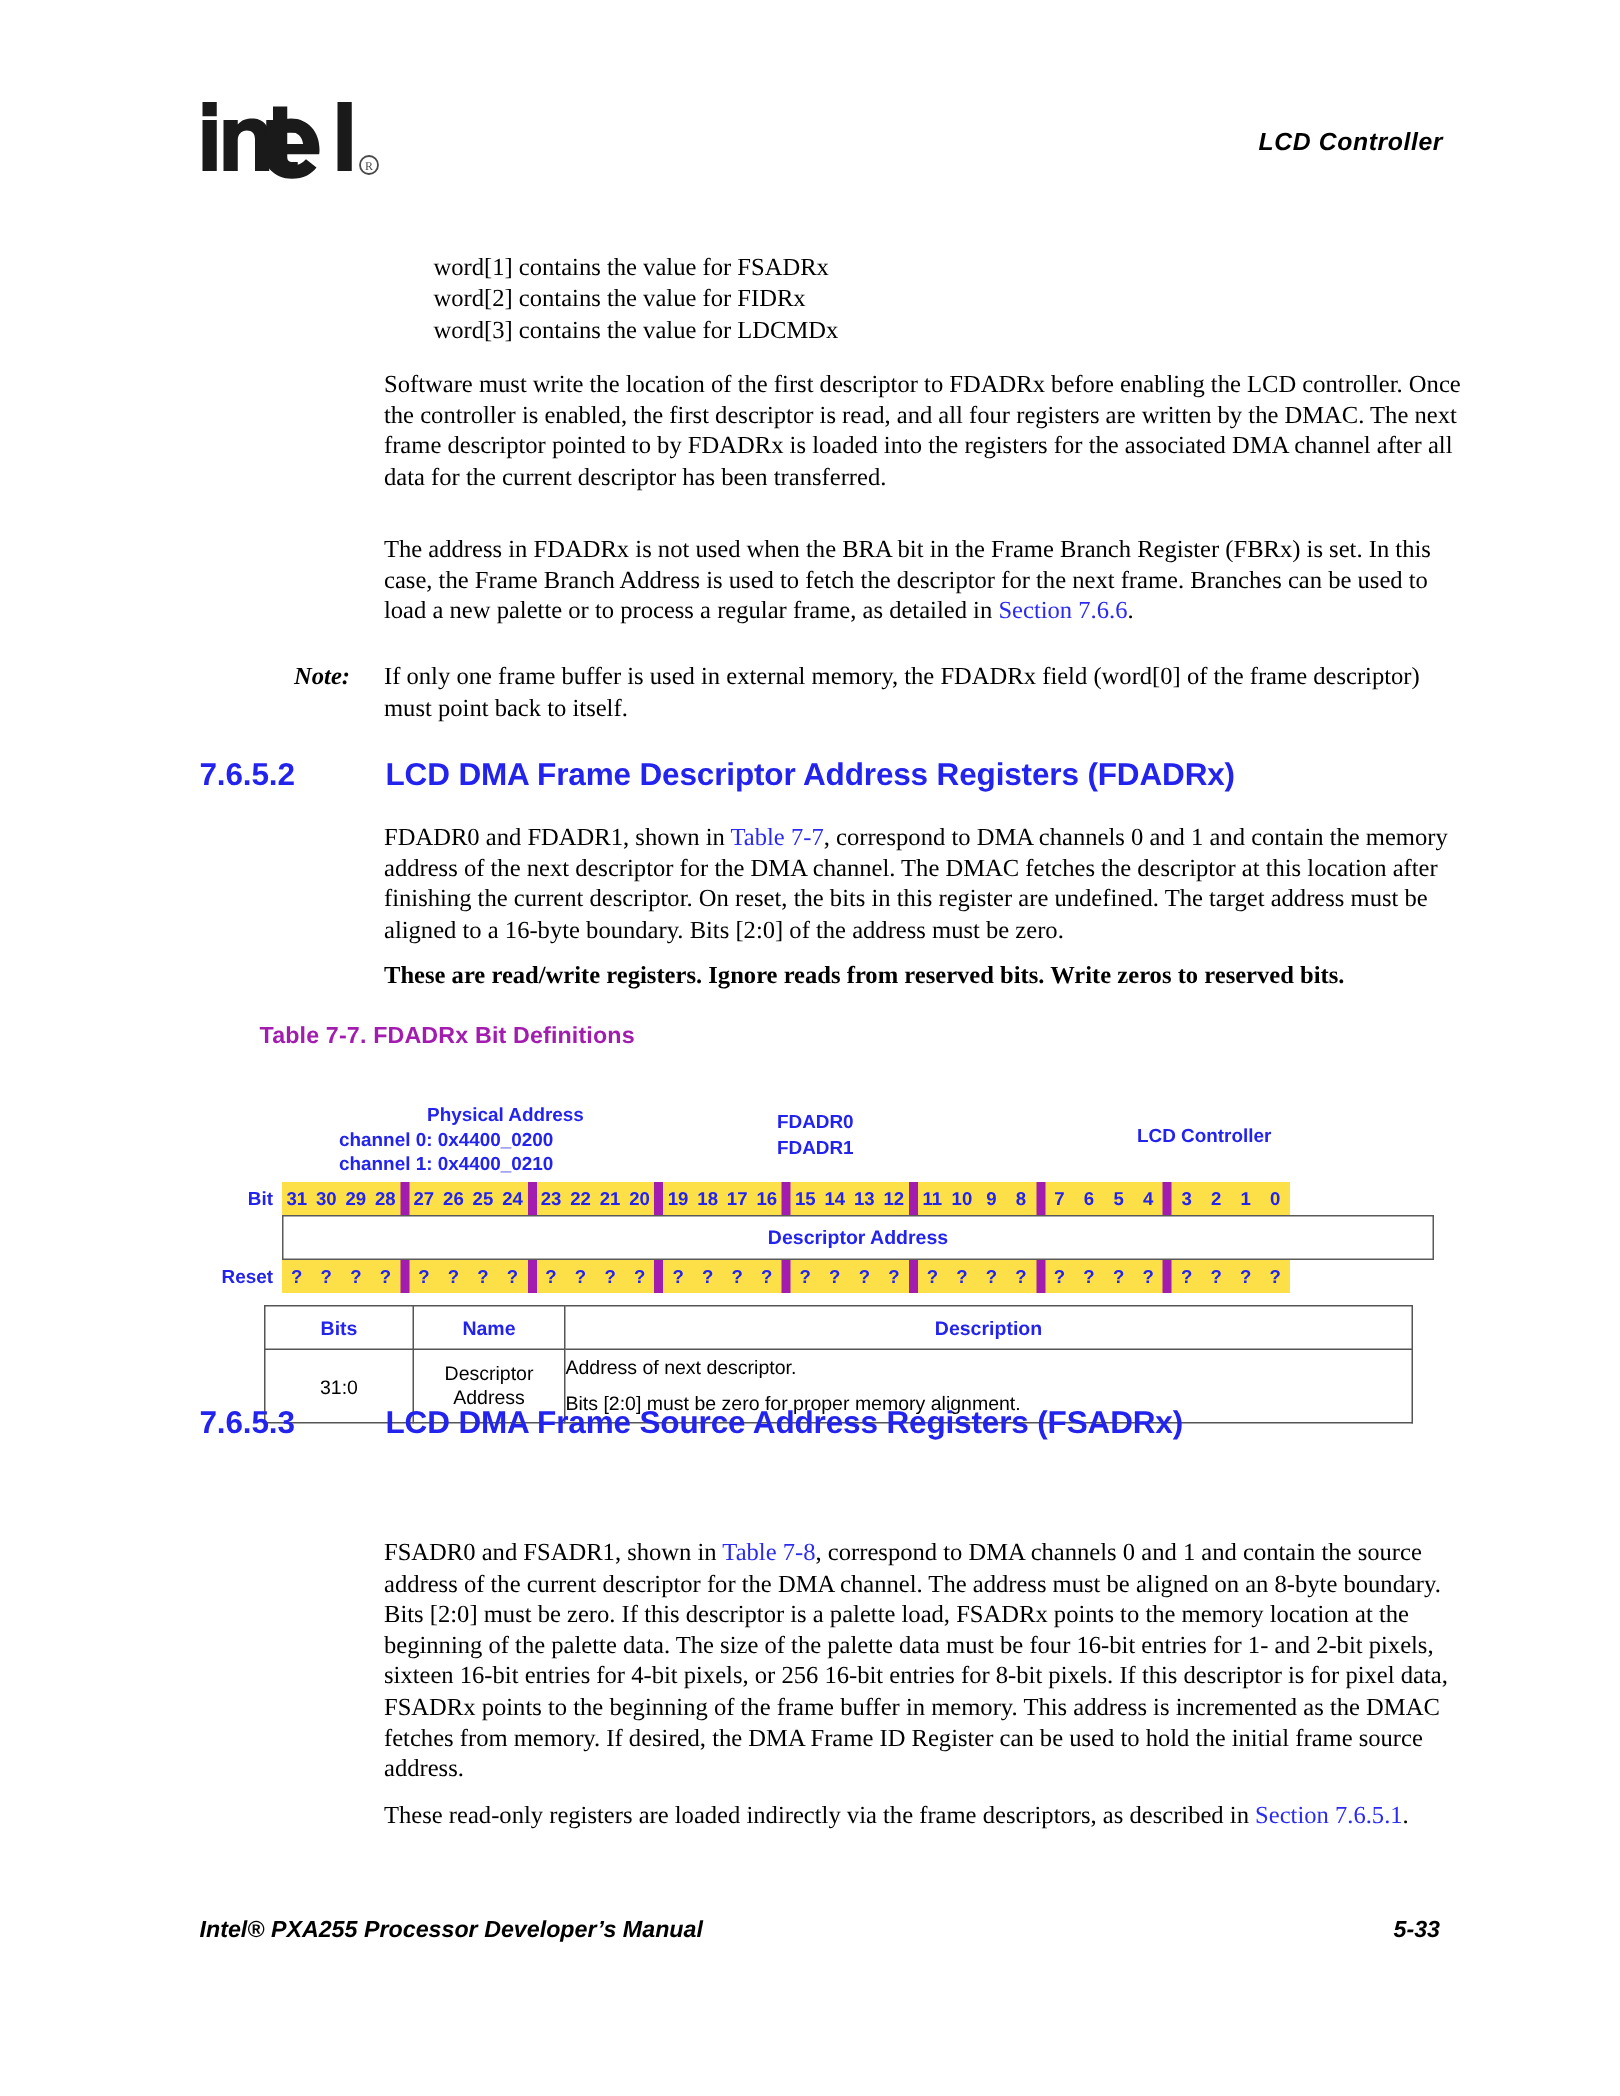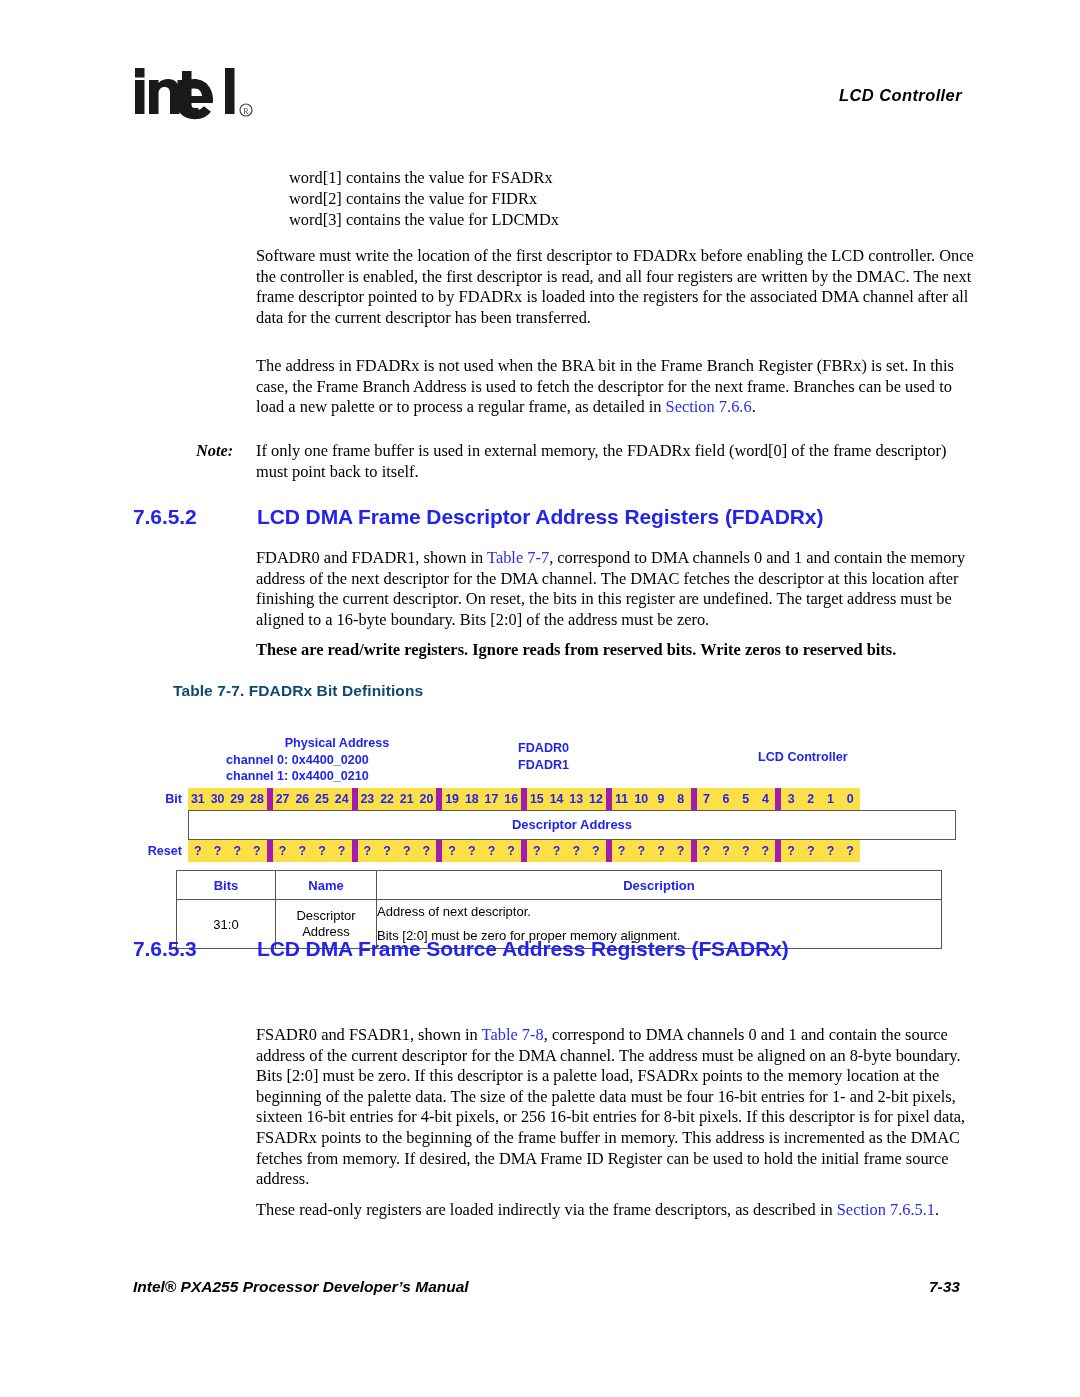--- a/index.html
+++ b/index.html
@@ -112,21 +112,21 @@
     display: block;
     margin-left: 124px;
   }
 
   
   .table-caption {
     position: absolute;
     font-family: "Liberation Sans", sans-serif;
     font-weight: bold;
     font-size: 15.5px;
-    color: #0c4a6e;
+    color: #a21caf;
     letter-spacing: 0.1px;
   }
 
   
   #reg-diagram {
     position: absolute;
     left: 130px; top: 712px;
     width: 830px;
   }
   .reg-meta {
@@ -454,14 +454,14 @@
   </div>
 
   <div class="body-par par-main" style="top:1025px;"><span>FSADR0 and FSADR1, shown in </span><span class="link">Table 7-8</span><span>, correspond to DMA channels 0 and 1 and contain the source address of the current descriptor for the DMA channel. The address must be aligned on an 8-byte boundary. Bits [2:0] must be zero. If this descriptor is a palette load, FSADRx points to the memory location at the beginning of the palette data. The size of the palette data must be four 16-bit entries for 1- and 2-bit pixels, sixteen 16-bit entries for 4-bit pixels, or 256 16-bit entries for 8-bit pixels. If this descriptor is for pixel data, FSADRx points to the beginning of the frame buffer in memory. This address is incremented as the DMAC fetches from memory. If desired, the DMA Frame ID Register can be used to hold the initial frame source address.</span></div>
 
   <div class="body-par par-main" style="top:1200px;"><span>These read-only registers are loaded indirectly via the frame descriptors, as described in </span><span class="link">Section 7.6.5.1</span><span>.</span></div>
 
 </div>
 
 <div id="page-footer">
   <div id="footer-title">Intel® PXA255 Processor Developer’s Manual</div>
-  <div id="footer-page">7-33</div>
+  <div id="footer-page">5-33</div>
 </div>
 
 </body></html>

